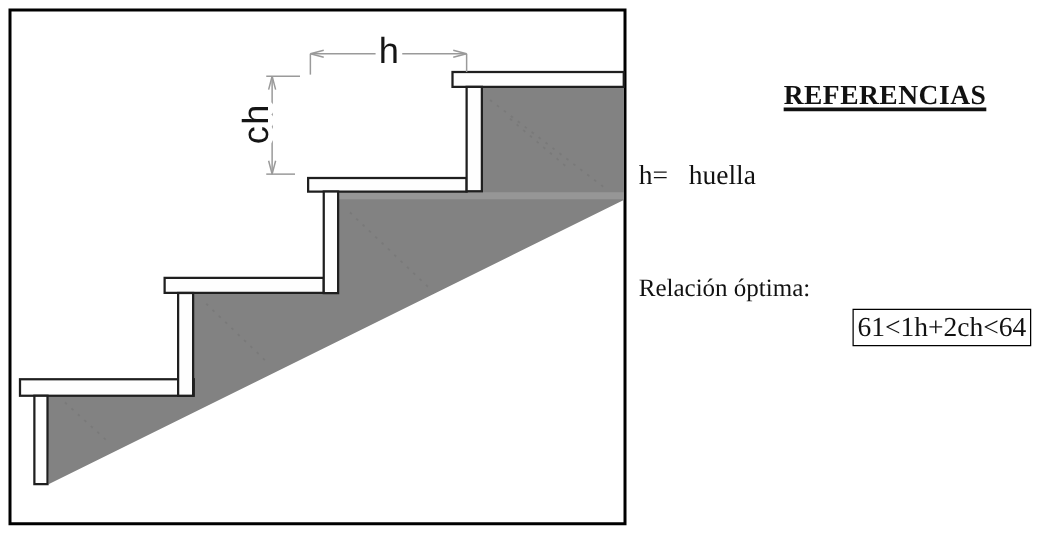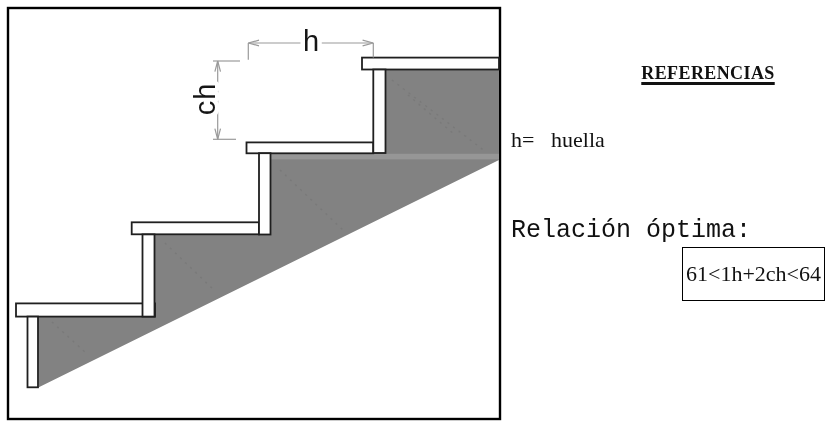--- a/index.html
+++ b/index.html
@@ -10,30 +10,30 @@
   .diagram-svg{position:absolute;left:0;top:0;}
   .slab{fill:#fefefe;stroke:#1f1f1f;stroke-width:1.8px;}
   .dim{stroke:#9a9a9a;stroke-width:1.2px;fill:none;}
   .tex{stroke:#6e6e6e;stroke-width:1.4px;stroke-dasharray:2 5;opacity:.45;fill:none;}
   .dim-label{
     font-family:"Liberation Sans", sans-serif;font-size:29px;fill:#151515;
     paint-order:stroke;stroke:#ffffff;stroke-width:9px;stroke-linejoin:round;
   }
   .refs-title{
     position:absolute;left:600px;top:63px;width:216px;text-align:center;
-    font-size:18px;font-weight:bold;letter-spacing:.4px;
+    font-size:22px;font-weight:bold;letter-spacing:.4px;
     text-decoration:underline;text-decoration-thickness:2.6px;text-underline-offset:3px;
   }
   .defs{position:absolute;left:511px;top:124px;font-size:22px;line-height:31.6px;}
   .def-row{display:flex;}
   .def-symbol{display:inline-block;width:40px;}
-  .relation-label{position:absolute;left:511px;top:217px;font-size:25px;line-height:28px;font-family:Liberation Mono, monospace;}
+  .relation-label{position:absolute;left:511px;top:217px;font-size:20px;line-height:28px;}
   .formula-box{
     position:absolute;left:682px;top:247px;border:1.6px solid #000;
-    padding:12px 3px;font-size:22px;line-height:28px;white-space:nowrap;
+    padding:0 3px;font-size:22px;line-height:28px;white-space:nowrap;
   }
 </style>
 </head>
 <body>
 
 <div class="stage">
 
   <svg class="diagram-svg" width="833" height="429" viewBox="0 0 833 429">
 
     <rect x="8" y="8" width="492" height="411" fill="#ffffff" stroke="#000000" stroke-width="2.4"></rect>

